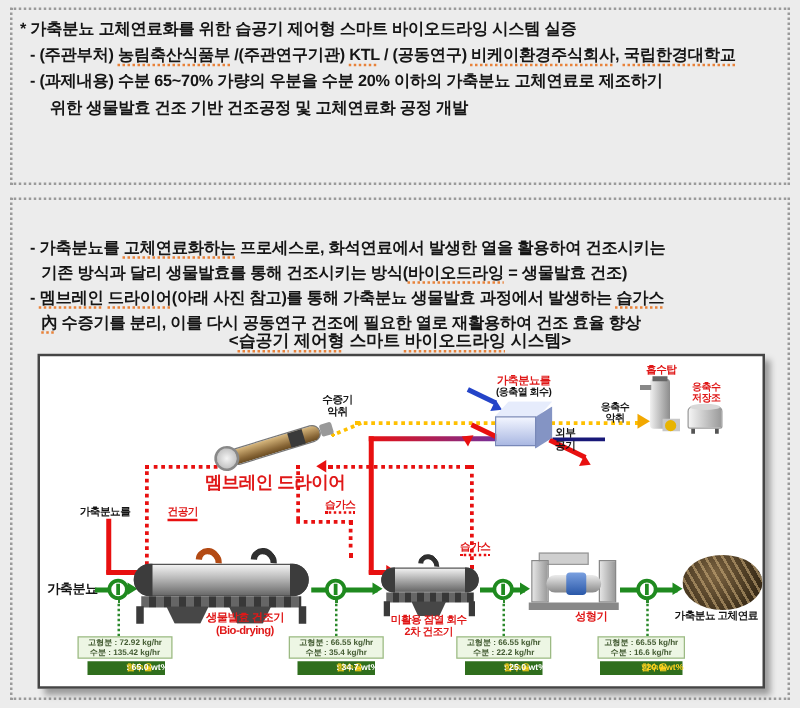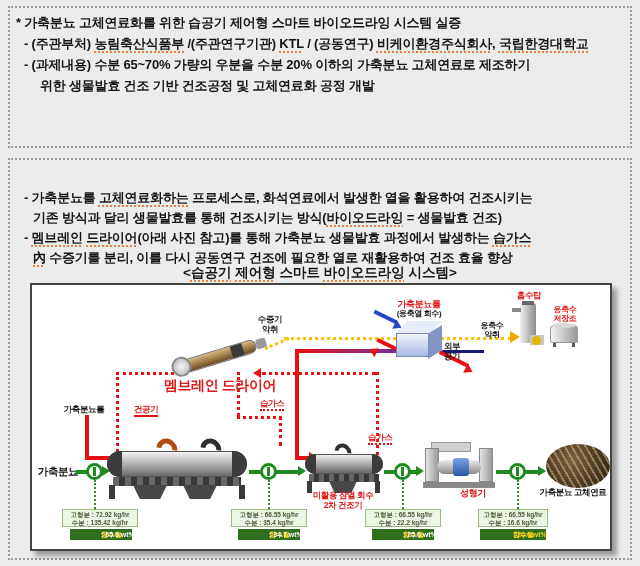--- a/index.html
+++ b/index.html
@@ -175,20 +175,24 @@
     <div style="left:96px;top:-3px;width:20px;height:22px;border:5px solid #2f2f2f;border-radius:50%;border-bottom-color:transparent;border-left-color:transparent;transform:rotate(-40deg)"></div>
     <div style="left:2px;top:10px;width:140px;height:26px;border-radius:13px;border:1px solid #555;background:linear-gradient(180deg,#f2f2f2,#b8b8b8 45%,#6a6a6a)"></div>
     <div style="left:2px;top:10px;width:15px;height:26px;border-radius:13px 0 0 13px;background:#3c3c3c"></div>
     <div style="left:127px;top:10px;width:15px;height:26px;border-radius:0 13px 13px 0;background:#3c3c3c"></div>
     <div style="left:8px;top:36px;width:128px;height:9px;background:repeating-linear-gradient(90deg,#666 0 6px,#383838 6px 12px)"></div>
     <div style="left:28px;top:44px;width:34px;height:14px;background:#474747;clip-path:polygon(0 0,100% 0,80% 100%,20% 100%)"></div>
     <div style="left:78px;top:44px;width:34px;height:14px;background:#474747;clip-path:polygon(0 0,100% 0,80% 100%,20% 100%)"></div>
     <div style="left:4px;top:44px;width:6px;height:14px;background:#3a3a3a"></div>
     <div style="left:134px;top:44px;width:6px;height:14px;background:#3a3a3a"></div>
   </div>
+  <div class="dl red" style="left:114px;top:204px;width:100px;font-size:9px">
+    <div style="position:static">생물발효 건조기</div>
+    <div style="position:static">(Bio-drying)</div>
+  </div>
 
   <div style="left:273px;top:161px;width:78px;height:50px">
     <div style="left:30px;top:-3px;width:16px;height:18px;border:4px solid #2f2f2f;border-radius:50%;border-bottom-color:transparent;border-left-color:transparent;transform:rotate(-40deg)"></div>
     <div style="left:0;top:8px;width:78px;height:20px;border-radius:10px;border:1px solid #555;background:linear-gradient(180deg,#f0f0f0,#b2b2b2 45%,#686868)"></div>
     <div style="left:0;top:8px;width:11px;height:20px;border-radius:10px 0 0 10px;background:#3c3c3c"></div>
     <div style="left:67px;top:8px;width:11px;height:20px;border-radius:0 10px 10px 0;background:#3c3c3c"></div>
     <div style="left:4px;top:28px;width:70px;height:8px;background:repeating-linear-gradient(90deg,#666 0 5px,#383838 5px 10px)"></div>
     <div style="left:24px;top:35px;width:28px;height:12px;background:#474747;clip-path:polygon(0 0,100% 0,80% 100%,20% 100%)"></div>
     <div style="left:2px;top:35px;width:5px;height:12px;background:#3a3a3a"></div>
     <div style="left:70px;top:35px;width:5px;height:12px;background:#3a3a3a"></div>

